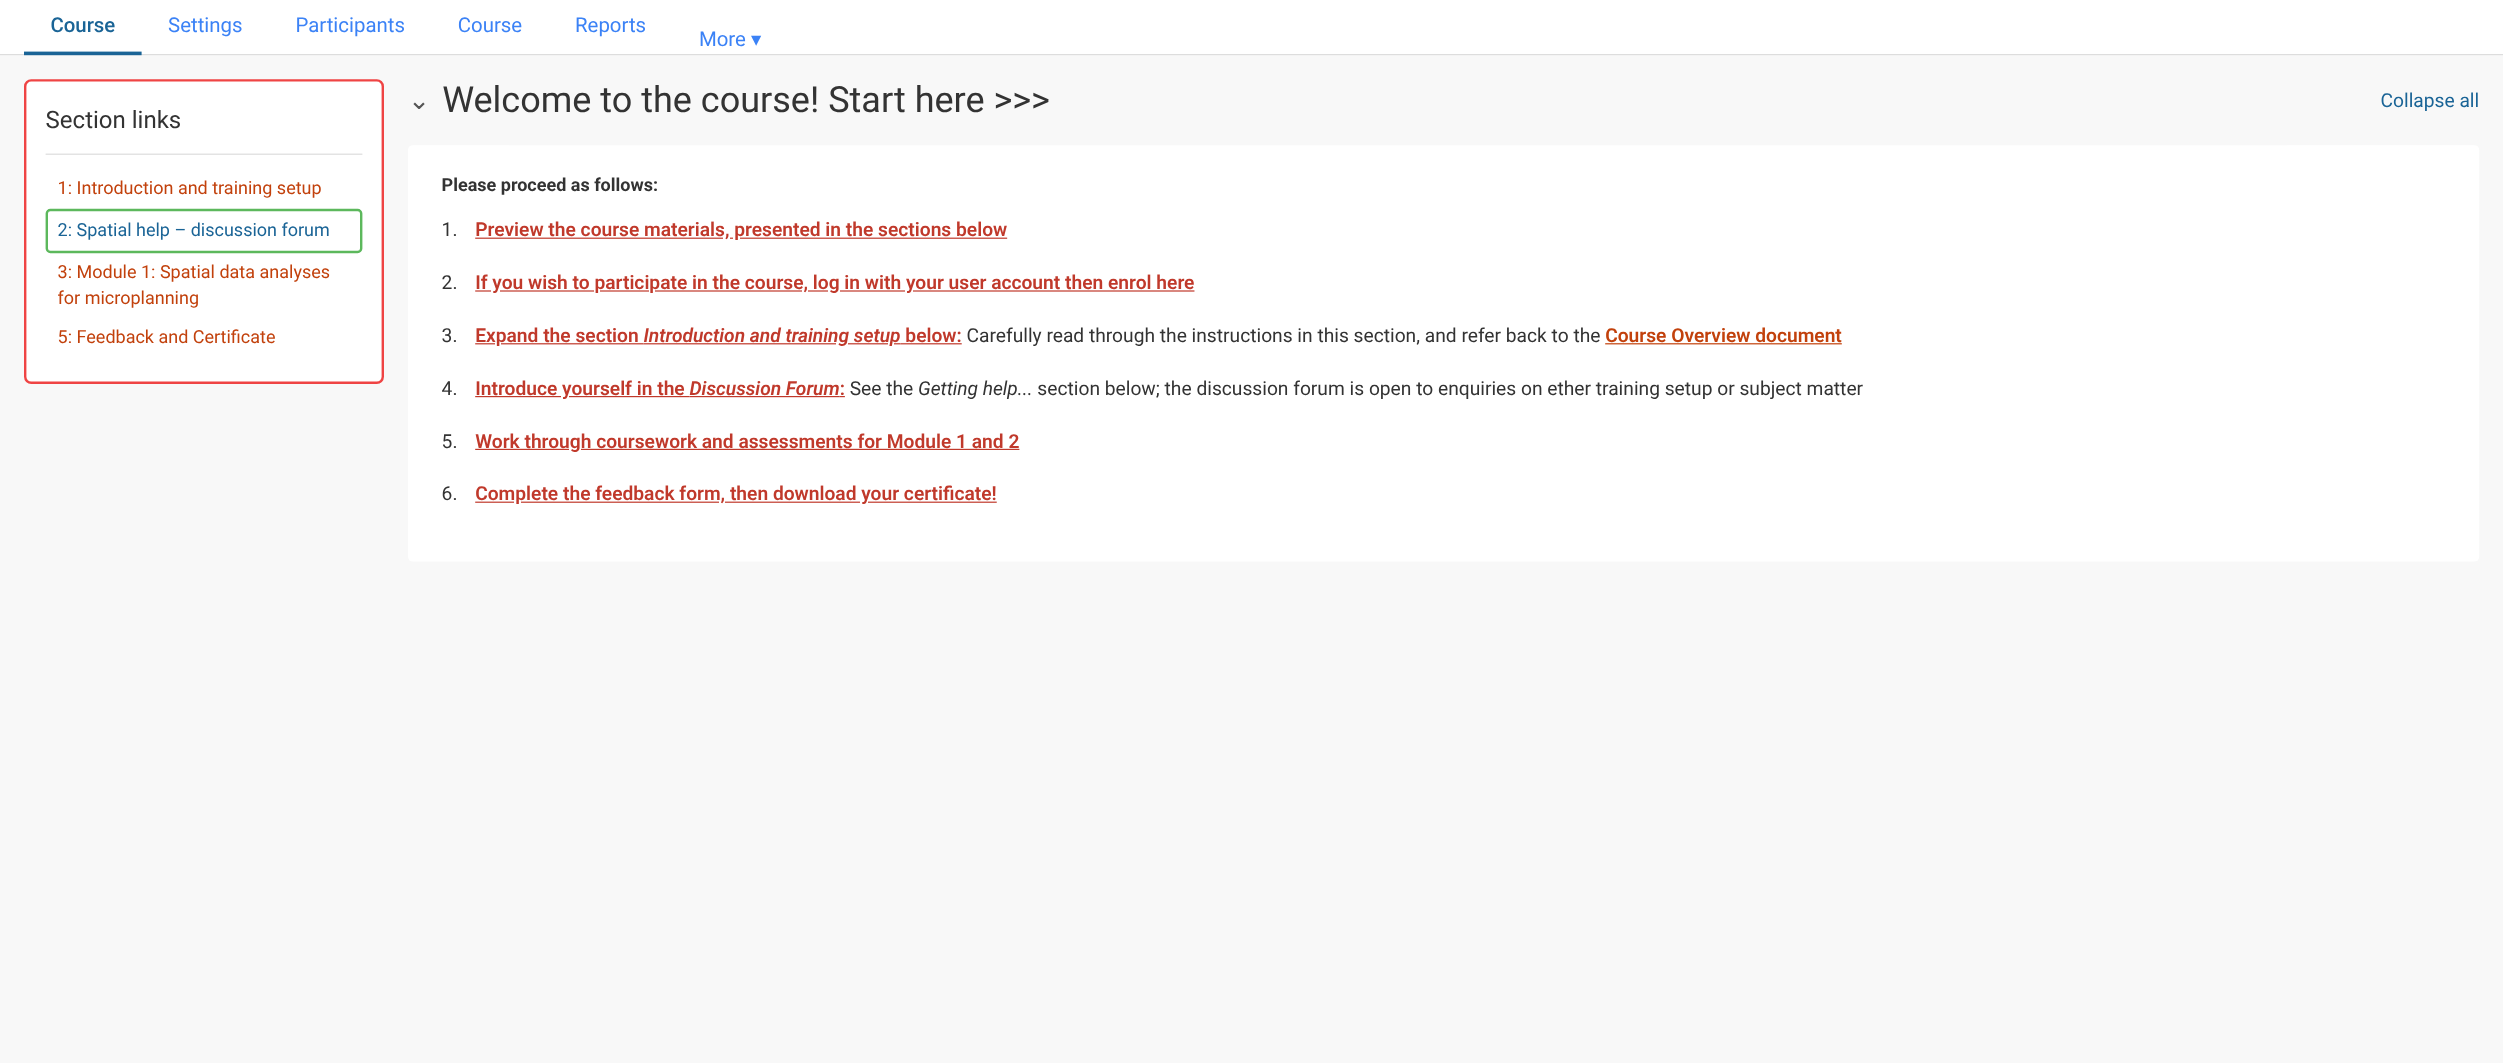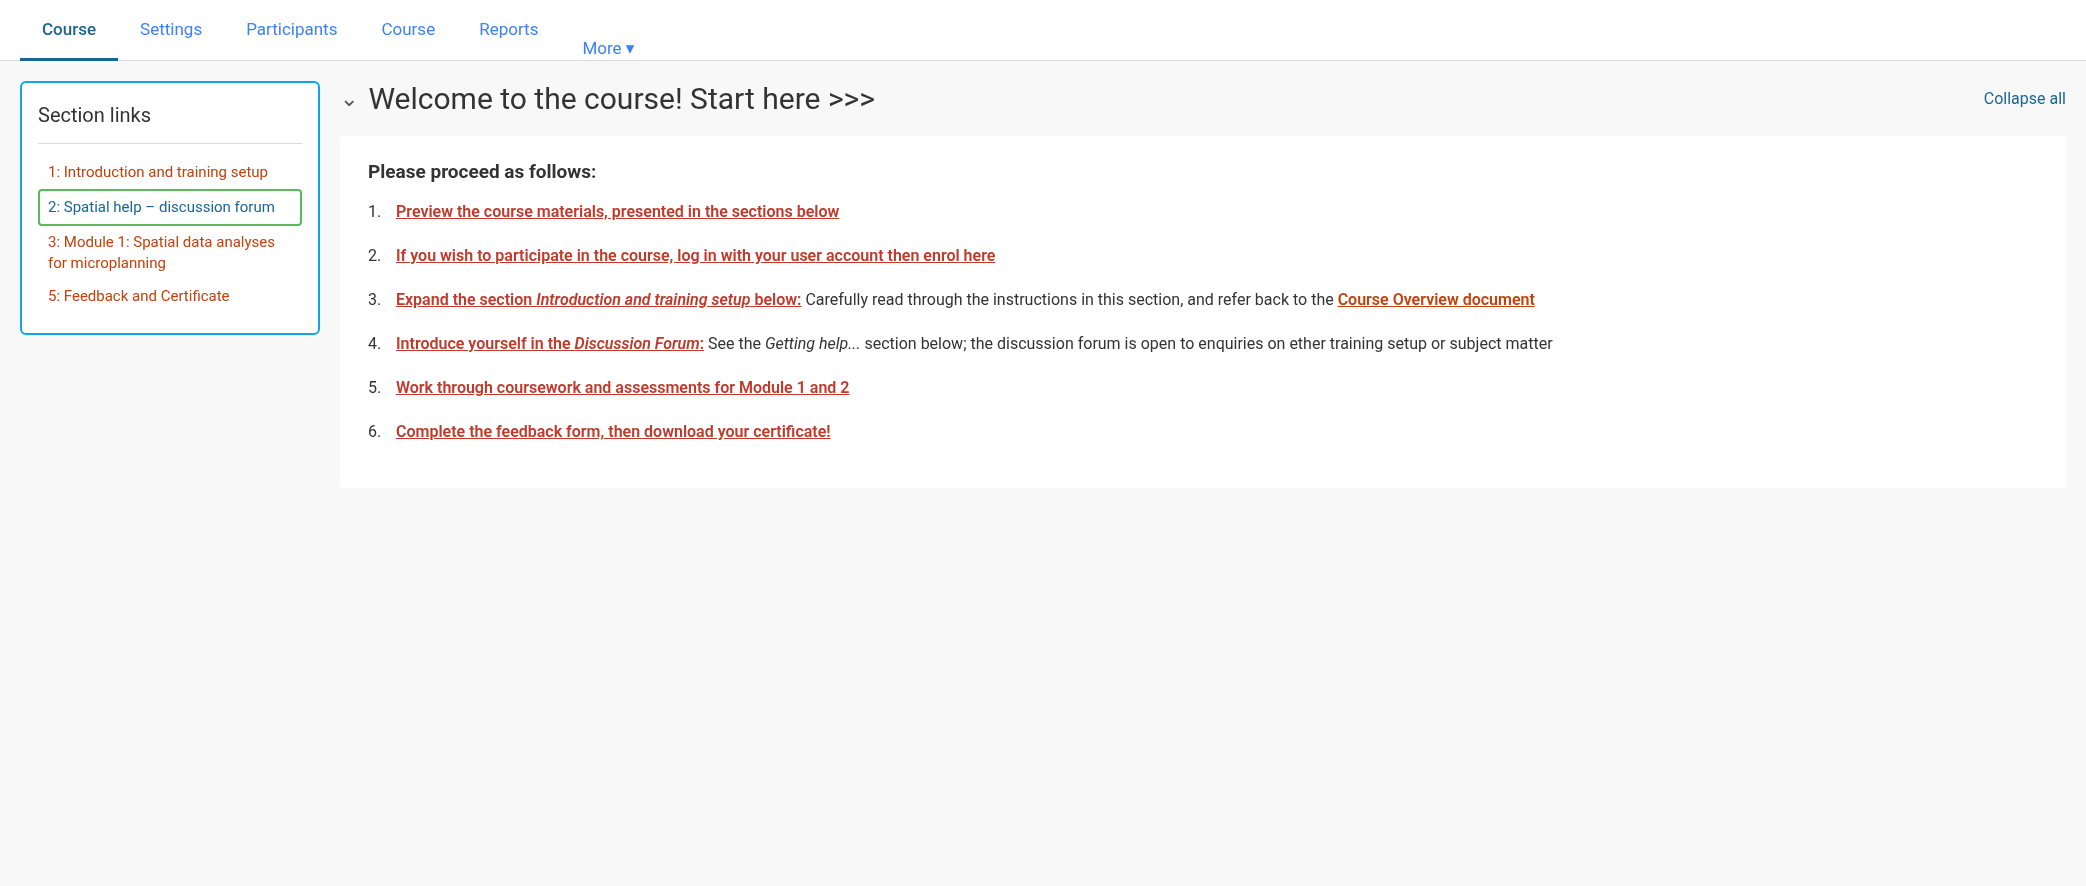--- a/index.html
+++ b/index.html
@@ -10,21 +10,21 @@
       font-size: 16px;
     }
 
     
     .top-nav {
       display: flex;
       align-items: stretch;
       background: #fff;
       border-bottom: 1px solid #ddd;
       padding: 0 20px;
-      height: 61px;
+      height: 46px;
     }
     .top-nav a {
       display: flex;
       align-items: center;
       padding: 0 22px;
       text-decoration: none;
       color: #3b82f6;
       font-size: 17px;
       border-bottom: 3px solid transparent;
       margin-bottom: -1px;
@@ -47,21 +47,21 @@
       gap: 20px;
       min-height: calc(100vh - 55px);
     }
 
     
     .sidebar {
       width: 300px;
       flex-shrink: 0;
     }
     .section-links-box {
-      border: 2px solid #0ea5e9;
+      border: 2px solid #ef4444;
       border-radius: 6px;
       background: #fff;
       padding: 20px 16px;
     }
     .section-links-title {
       font-size: 20px;
       font-weight: 400;
       color: #333;
       margin-bottom: 16px;
     }
@@ -129,21 +129,21 @@
       white-space: nowrap;
     }
 
     
     .course-body {
       background: #fff;
       padding: 24px 28px;
       border-radius: 4px;
     }
     .proceed-heading {
-      font-size: 19px;
+      font-size: 15px;
       font-weight: 700;
       color: #333;
     }
     .steps-list {
       list-style: none;
       counter-reset: steps;
       padding: 0;
       margin-top: 17px;
     }
     .steps-list li {

